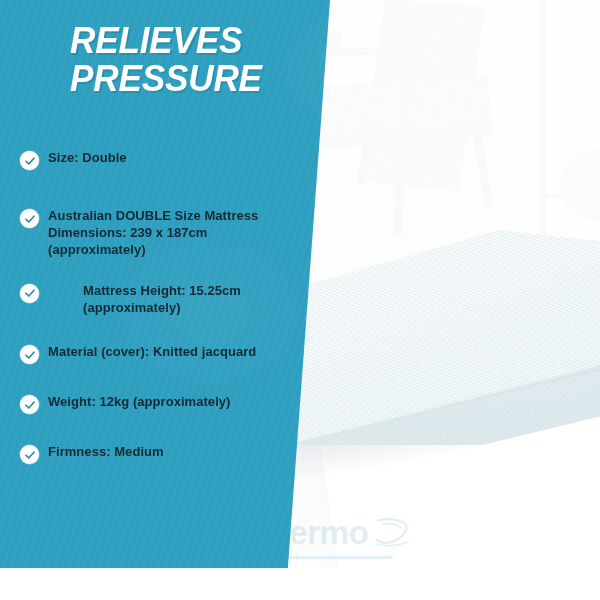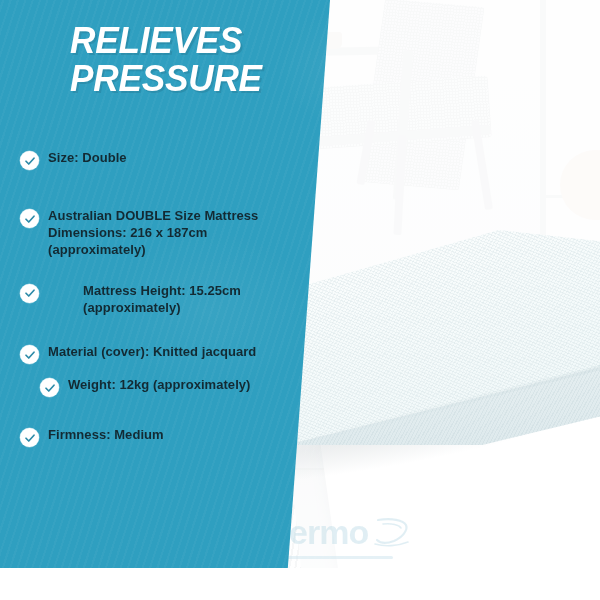--- a/index.html
+++ b/index.html
@@ -284,22 +284,22 @@
     color: #132a33;
     font-size: 13px;
     font-weight: 700;
     line-height: 1.30;
     letter-spacing: .05px;
   }
   
   .feature.f1 { margin-bottom: 38px; }
   .feature.f2 { margin-bottom: 24px; }
   .feature.f3 { margin-bottom: 28px; gap: 44px; }
-  .feature.f4 { margin-bottom: 13px; text-align: right; }
-  .feature.f5 { margin-bottom: 30px; margin-left: 20px; }
+  .feature.f4 { margin-bottom: 30px; text-align: right; }
+  .feature.f5 { margin-bottom: 30px; }
 
   
   .watermark {
     position: absolute;
     left: 243px; top: 515px;
     display: flex;
     align-items: center;
     gap: 4px;
     opacity: .30;
     color: #8fc4d6;
@@ -403,21 +403,21 @@
       </span>
       <span class="ftext">Size: Double</span>
     </div>
 
     <div class="feature f2">
       <span class="check">
         <svg width="12" height="12" viewBox="0 0 24 24" fill="none" stroke="#2e8ba8" stroke-width="3.4" stroke-linecap="round" stroke-linejoin="round">
           <polyline points="4,12.5 9.5,18 20,6.5"></polyline>
         </svg>
       </span>
-      <span class="ftext">Australian DOUBLE Size Mattress Dimensions: 216 x 187cm (approximately)</span>
+      <span class="ftext">Australian DOUBLE Size Mattress Dimensions: 239 x 187cm (approximately)</span>
     </div>
 
     <div class="feature f3">
       <span class="check">
         <svg width="12" height="12" viewBox="0 0 24 24" fill="none" stroke="#2e8ba8" stroke-width="3.4" stroke-linecap="round" stroke-linejoin="round">
           <polyline points="4,12.5 9.5,18 20,6.5"></polyline>
         </svg>
       </span>
       <span class="ftext">Mattress Height: 15.25cm (approximately)</span>
     </div>

